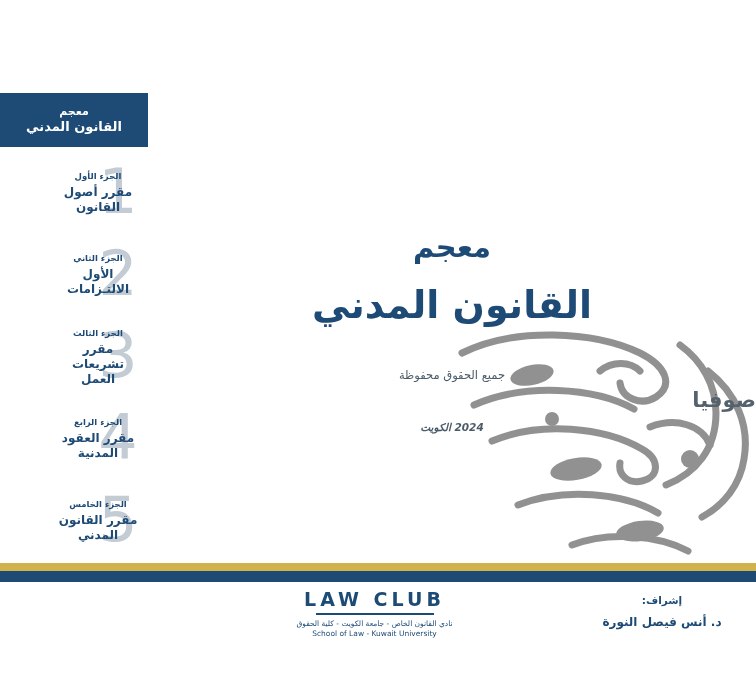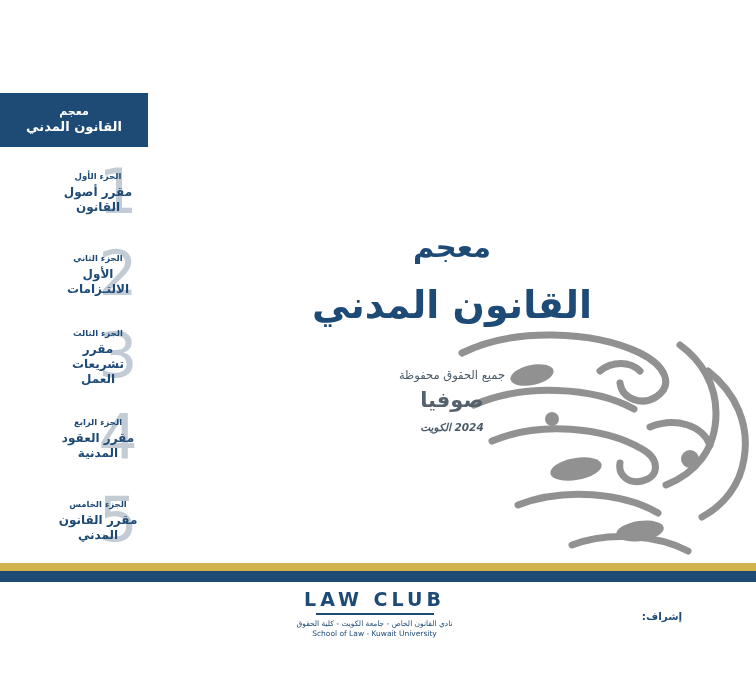--- a/index.html
+++ b/index.html
@@ -172,20 +172,21 @@
     font-size: 11.5px;
     font-weight: normal;
   }
   .rights-logo {
     margin-top: 8px;
     color: #55626d;
     font-size: 21px;
     font-weight: bold;
     letter-spacing: -1px;
     line-height: 1;
+    text-align: right;
   }
   .rights-year {
     margin-top: 10px;
     color: #4a5a68;
     font-size: 10.5px;
     font-weight: bold;
     font-style: italic;
   }
 
   
@@ -219,21 +220,20 @@
     right: 14px;
     top: 12px;
     width: 160px;
     text-align: center;
     direction: rtl;
   }
   .supervisor .sup-label {
     color: #1e4b76;
     font-size: 10.5px;
     font-weight: bold;
-    margin-top: 16px;
   }
   .supervisor .sup-name {
     margin-top: 9px;
     color: #1e4b76;
     font-size: 12px;
     font-weight: bold;
   }
 
   .lawclub {
     position: absolute;
@@ -360,20 +360,21 @@
 
   </div>
 
   <div class="band-gold"></div>
   <div class="band-navy"></div>
 
   <div class="footer">
 
     <div class="supervisor">
       <div class="sup-label">إشراف:</div>
+      <div class="sup-name">د. أنس فيصل النورة</div>
     </div>
 
     <div class="lawclub">
       <div class="lc-name">LAW CLUB</div>
       <div class="lc-rule"></div>
       <div class="lc-ar">نادي القانون الخاص - جامعة الكويت - كلية الحقوق</div>
       <div class="lc-en">School of Law - Kuwait University</div>
     </div>
 
   </div>

